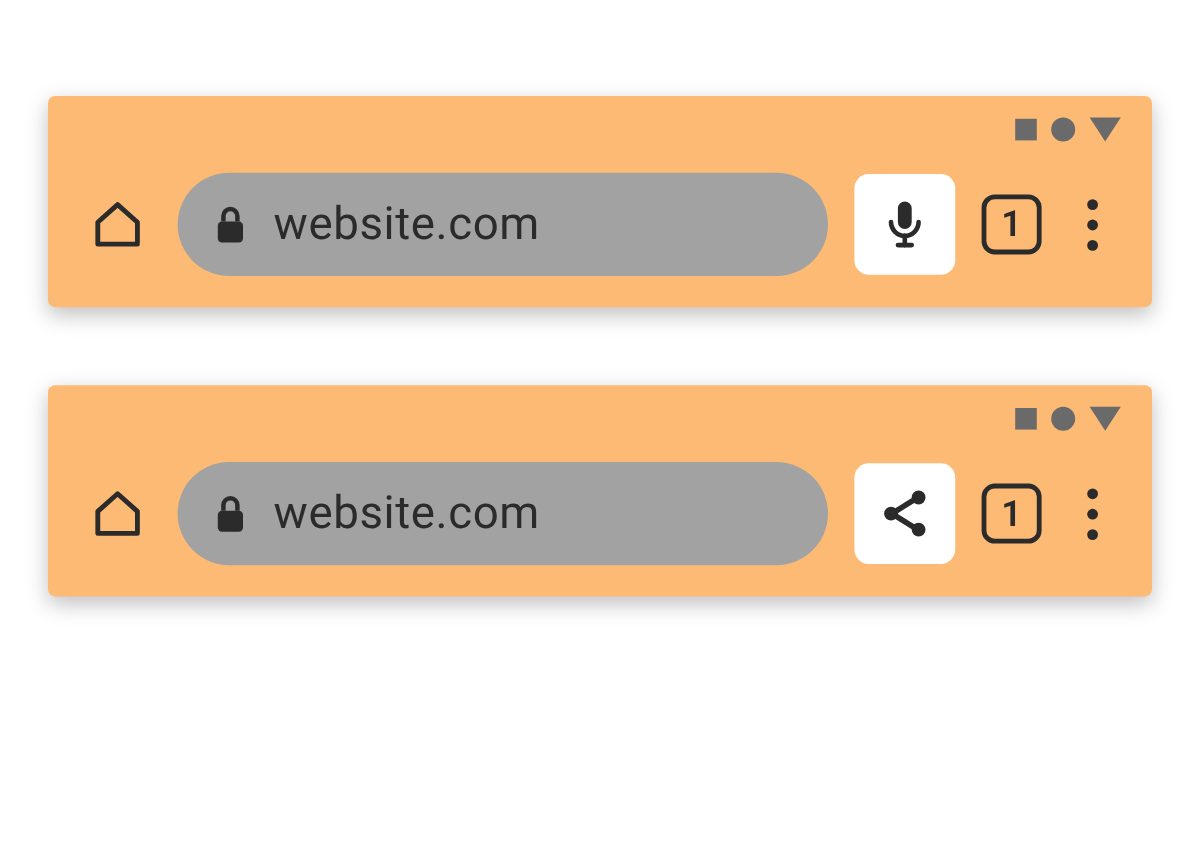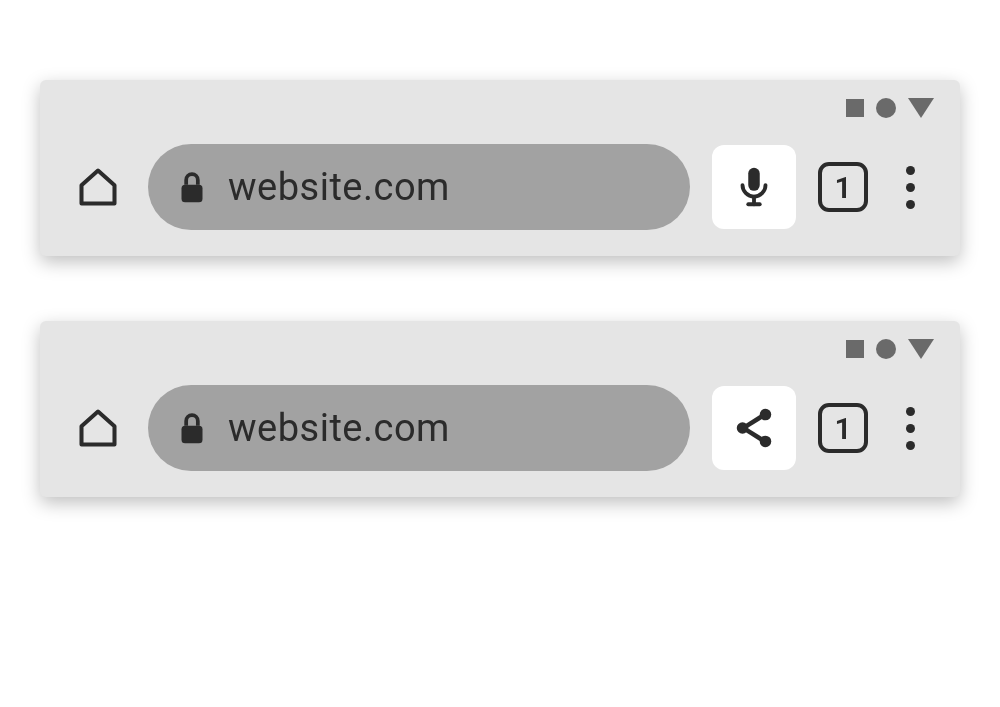--- a/index.html
+++ b/index.html
@@ -11,21 +11,21 @@
       font-family: Roboto, Arial, sans-serif;
       background: #ffffff;
       width: 1000px;
       height: 707px;
       padding: 80px 40px;
       display: flex;
       flex-direction: column;
       gap: 65px;
     }
     .toolbar {
-      background: #e5e5e5;
+      background: #fdba74;
       border-radius: 6px;
       box-shadow: 0 6px 18px rgba(0,0,0,0.25);
       padding: 14px 20px 26px 20px;
       position: relative;
     }
     .status-row {
       display: flex;
       justify-content: flex-end;
       align-items: center;
       gap: 12px;

